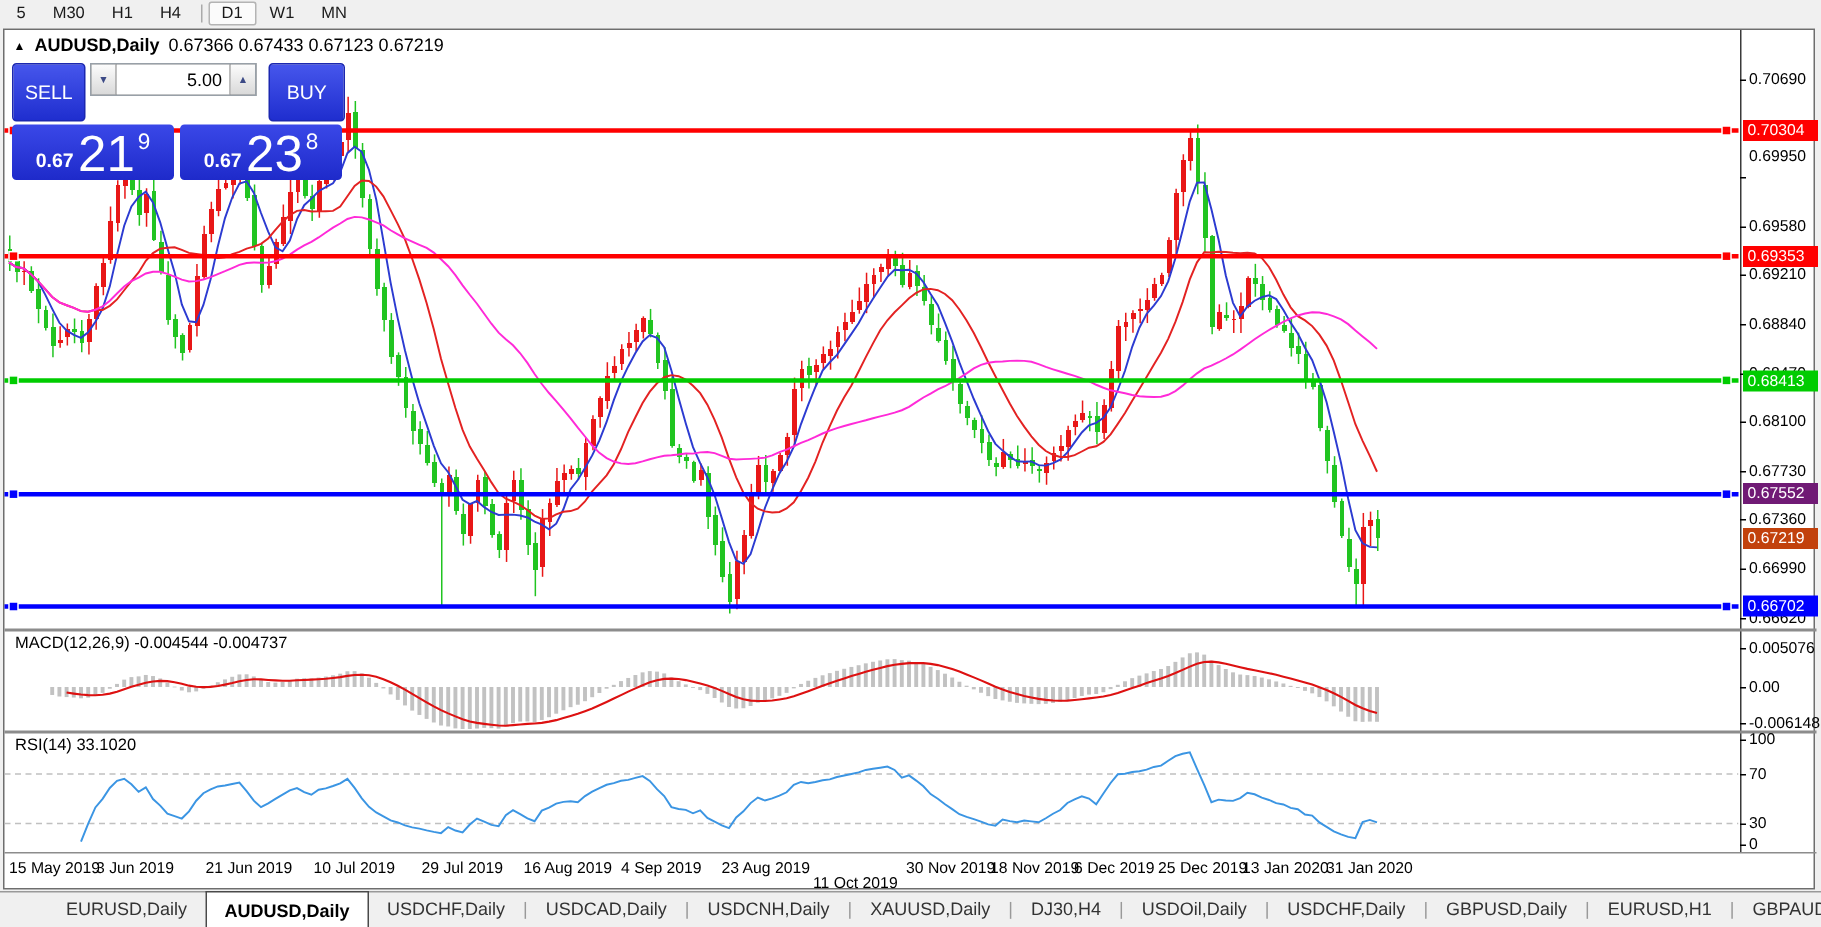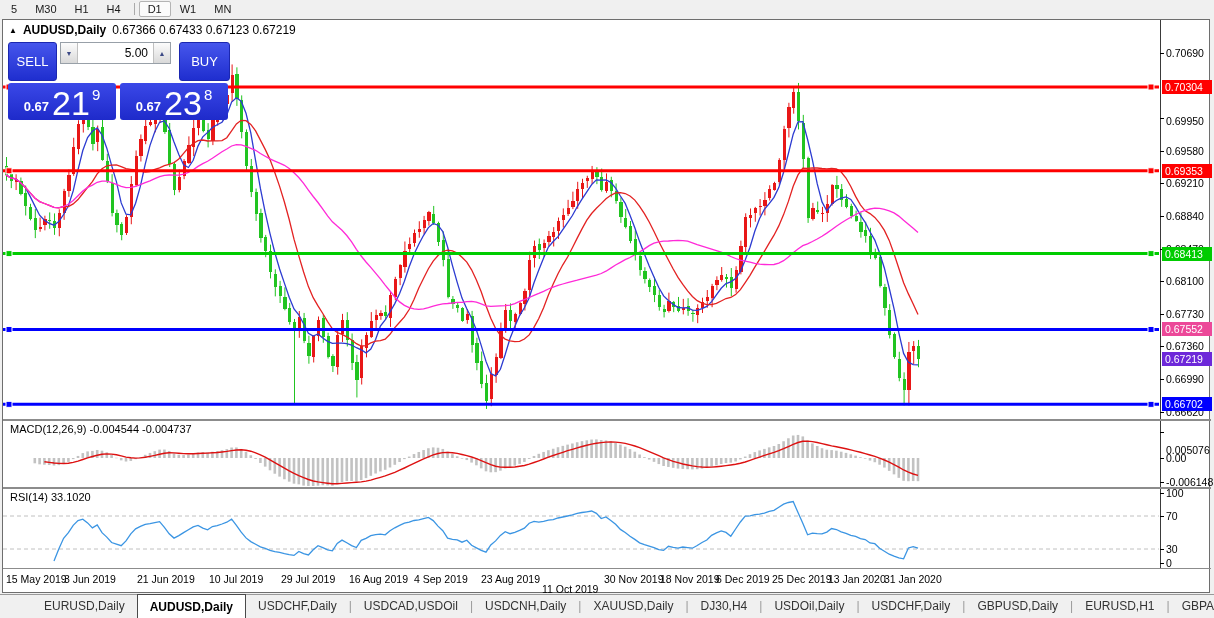--- a/index.html
+++ b/index.html
@@ -724,21 +724,21 @@
     </div>
   </div>
 
   <div class="ind-label" style="left:10px;top:423px">MACD(12,26,9) -0.004544 -0.004737</div>
   <div class="ind-label" style="left:10px;top:491px">RSI(14) 33.1020</div>
 
   <div id="axis-layer">
       <div class="axis-tick" style="top: 53px;"></div>
       <div class="axis-label" style="top: 47px;">0.70690</div>
       <div class="axis-tick" style="top: 118.194px;"></div>
-      <div class="axis-label" style="top: 115px;">0.69950</div>
+      <div class="axis-label" style="top: 98px;">0.69950</div>
       <div class="axis-tick" style="top: 150.791px;"></div>
       <div class="axis-label" style="top: 144.791px;">0.69580</div>
       <div class="axis-tick" style="top: 183.388px;"></div>
       <div class="axis-label" style="top: 177.388px;">0.69210</div>
       <div class="axis-tick" style="top: 215.985px;"></div>
       <div class="axis-label" style="top: 209.985px;">0.68840</div>
       <div class="axis-tick" style="top: 248.582px;"></div>
       <div class="axis-label" style="top: 242.582px;">0.68470</div>
       <div class="axis-tick" style="top: 281.179px;"></div>
       <div class="axis-label" style="top: 275.179px;">0.68100</div>
@@ -746,25 +746,25 @@
       <div class="axis-label" style="top: 307.776px;">0.67730</div>
       <div class="axis-tick" style="top: 346.373px;"></div>
       <div class="axis-label" style="top: 340.373px;">0.67360</div>
       <div class="axis-tick" style="top: 378.97px;"></div>
       <div class="axis-label" style="top: 372.97px;">0.66990</div>
       <div class="axis-tick" style="top: 411.567px;"></div>
       <div class="axis-label" style="top: 405.567px;">0.66620</div>
       <div class="axis-badge" style="top: 80.0066px; background: rgb(255, 0, 0);">0.70304</div>
       <div class="axis-badge" style="top: 163.79px; background: rgb(255, 0, 0);">0.69353</div>
       <div class="axis-badge" style="top: 246.604px; background: rgb(0, 204, 0);">0.68413</div>
-      <div class="axis-badge" style="top: 322.458px; background: #ec4899;">0.67552</div>
+      <div class="axis-badge" style="top: 322.458px; background: #701a75;">0.67552</div>
       <div class="axis-badge" style="top: 397.343px; background: rgb(0, 0, 255);">0.66702</div>
-      <div class="axis-badge" style="top: 351.795px; background: #6d28d9;">0.67219</div>
+      <div class="axis-badge" style="top: 351.795px; background: #c2410c;">0.67219</div>
       <div class="axis-tick" style="top: 432px;"></div>
-      <div class="axis-label" style="top: 444px;">0.005076</div>
+      <div class="axis-label" style="top: 426px;">0.005076</div>
       <div class="axis-tick" style="top: 458px;"></div>
       <div class="axis-label" style="top: 452px;">0.00</div>
       <div class="axis-tick" style="top: 482px;"></div>
       <div class="axis-label" style="top: 476px;">-0.006148</div>
       <div class="axis-tick" style="top: 493px;"></div>
       <div class="axis-label" style="top: 487px;">100</div>
       <div class="axis-tick" style="top: 516px;"></div>
       <div class="axis-label" style="top: 510px;">70</div>
       <div class="axis-tick" style="top: 549px;"></div>
       <div class="axis-label" style="top: 543px;">30</div>
@@ -787,21 +787,21 @@
       <div class="date-label" style="left: 772px;">25 Dec 2019</div>
       <div class="date-label" style="left: 828px;">13 Jan 2020</div>
       <div class="date-label" style="left: 884px;">31 Jan 2020</div>
     </div>
 
   <div class="tab-bar" id="tab-bar">
       <div class="tab">EURUSD,Daily</div>
       <div class="tab active">AUDUSD,Daily</div>
       <div class="tab">USDCHF,Daily</div>
       <div class="tab-sep">|</div>
-      <div class="tab">USDCAD,USDOil</div>
+      <div class="tab">USDCAD,Daily</div>
       <div class="tab-sep">|</div>
       <div class="tab">USDCNH,Daily</div>
       <div class="tab-sep">|</div>
       <div class="tab">XAUUSD,Daily</div>
       <div class="tab-sep">|</div>
       <div class="tab">DJ30,H4</div>
       <div class="tab-sep">|</div>
       <div class="tab">USDOil,Daily</div>
       <div class="tab-sep">|</div>
       <div class="tab">USDCHF,Daily</div>

